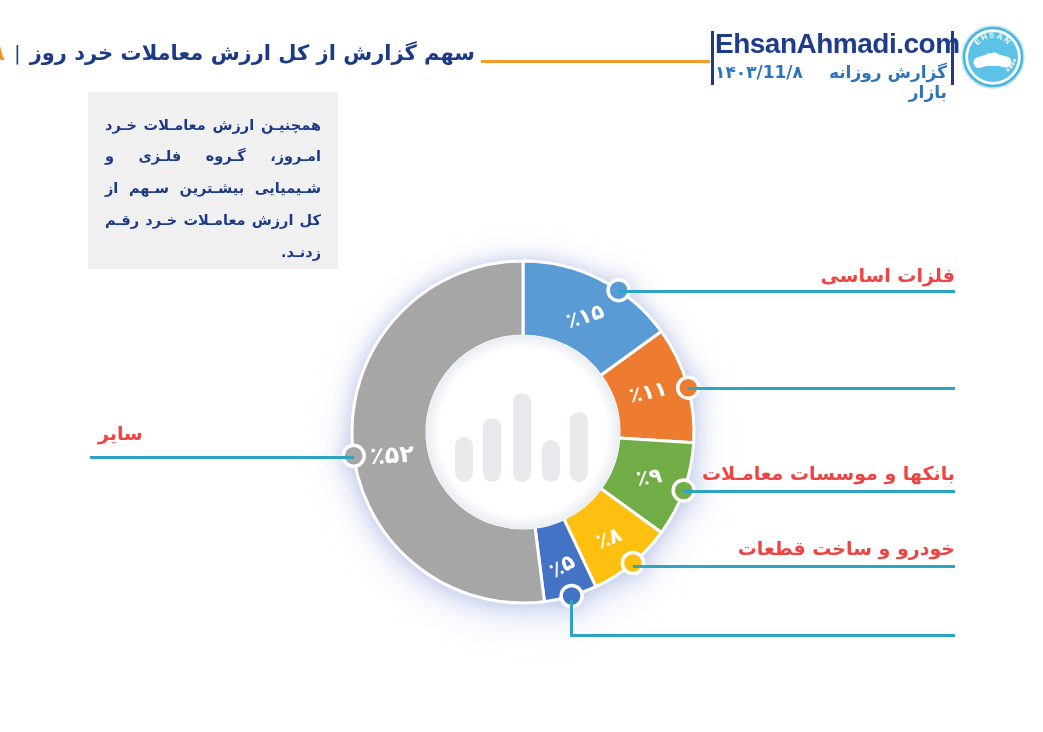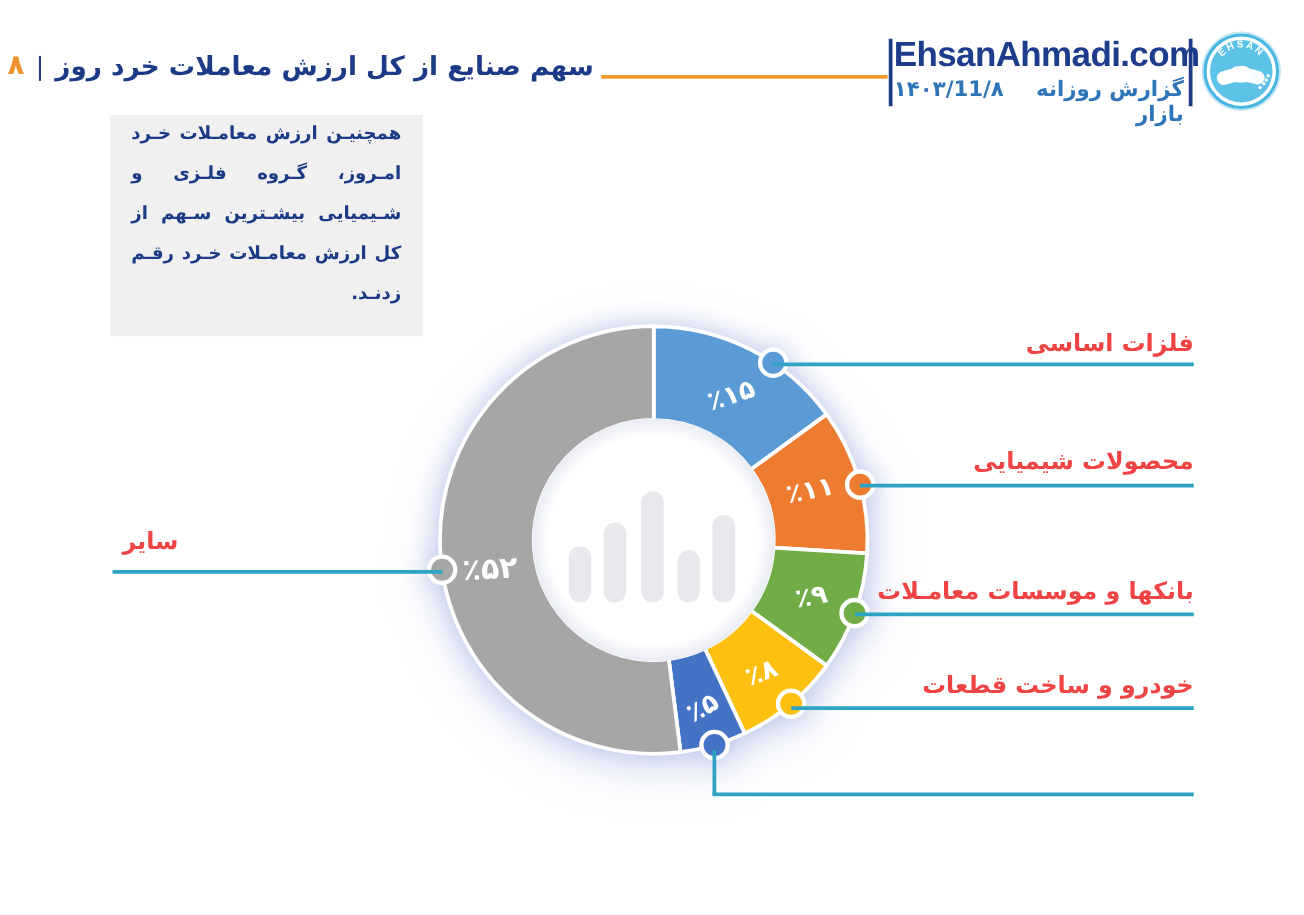--- a/index.html
+++ b/index.html
@@ -22,21 +22,21 @@
     font-family:"Liberation Sans",sans-serif;font-weight:bold;font-size:28px;color:#1e3c8c;letter-spacing:-0.5px;
   }
   .sub{
     position:absolute;left:715px;width:232px;top:62px;display:flex;direction:rtl;
     justify-content:space-between;font-weight:bold;font-size:17px;color:#2e74b8;
   }
   .logo{position:absolute;left:960px;top:24px;}
   
   .note{
     position:absolute;left:88px;top:92px;width:250px;height:177px;background:#f0f0f1;
-    display:flex;align-items:flex-start;padding:0 17px;box-sizing:border-box;
+    display:flex;align-items:flex-end;padding:0 17px;box-sizing:border-box;
   }
   .note p{
     margin:0;direction:rtl;text-align:justify;color:#1c3a85;font-weight:bold;
     font-size:14.5px;line-height:2.2;
   }
   
   .donut-svg{position:absolute;left:338px;top:247px;overflow:visible;
     filter:drop-shadow(0 0 10px rgba(136,152,214,.45)) drop-shadow(0 10px 18px rgba(136,152,214,.30));}
   .pct{
     position:absolute;color:#fff;font-weight:bold;font-size:21px;white-space:nowrap;
@@ -66,21 +66,21 @@
   .lb-3{right:88px;top:537px}
   .lb-4{right:88px;top:605px}
   .lb-5{left:98px;top:422px}
 </style>
 </head>
 <body>
 
 <div class="page">
 
   <div class="title-row">
-    <span>سهم صنایع از کل ارزش معاملات خرد روز</span>
+    <span>سهم گزارش از کل ارزش معاملات خرد روز</span>
     <span class="title-sep">|</span>
     <span class="title-num">۸</span>
   </div>
   <div class="o-rule"></div>
   <div class="v-rule v1"></div>
   <div class="v-rule v2"></div>
   <div class="site">EhsanAhmadi.com</div>
   <div class="sub">
     <span>گزارش روزانه بازار</span>
     <span>۱۴۰۳/11/۸</span>
@@ -151,18 +151,17 @@
 
   <div class="cl ln-0"></div>
   <div class="cl ln-1"></div>
   <div class="cl ln-2"></div>
   <div class="cl ln-3"></div>
   <div class="cl ln-4v"></div>
   <div class="cl ln-4h"></div>
   <div class="cl ln-5"></div>
 
   <div class="cat lb-0">فلزات اساسی</div>
-  <div class="cat lb-1">محصولات شیمیایی</div>
   <div class="cat lb-2">بانکها و موسسات معامـلات</div>
   <div class="cat lb-3">خودرو و ساخت قطعات</div>
   <div class="cat lb-5">سایر</div>
 
 </div>
 
 </body></html>

